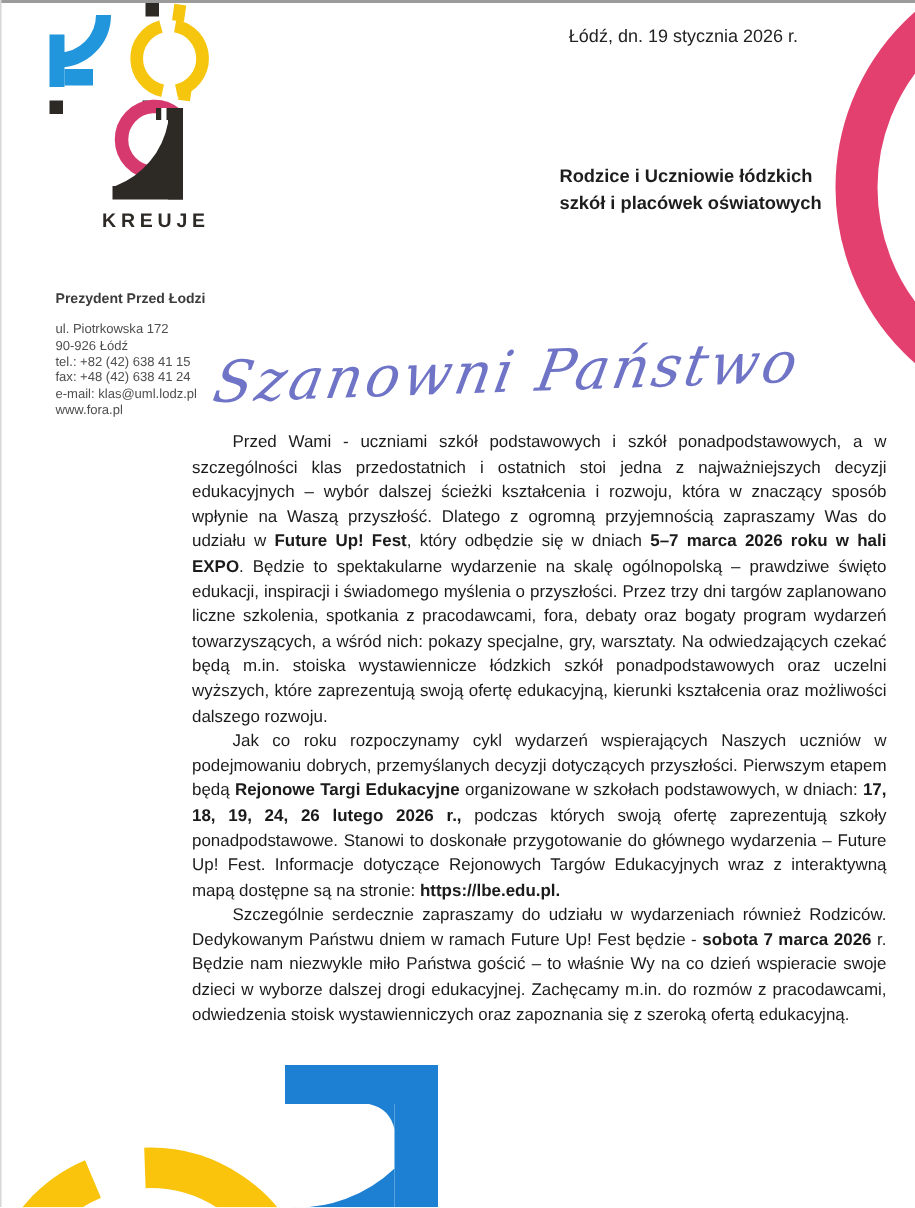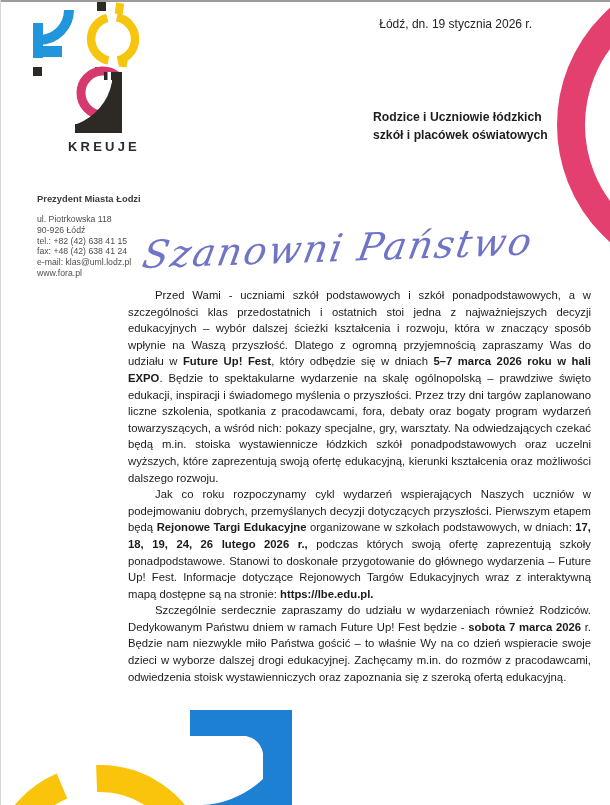--- a/index.html
+++ b/index.html
@@ -94,23 +94,23 @@
 
   <div class="date-line">Łódź, dn. 19 stycznia 2026 r.</div>
 
   <div class="pink-ring"></div>
 
   <div class="recipient">
     <div>Rodzice i Uczniowie łódzkich</div>
     <div>szkół i placówek oświatowych</div>
   </div>
 
-  <div class="sender-title">Prezydent Miasta Łodzi</div>
+  <div class="sender-title">Prezydent Przed Łodzi</div>
   <div class="sender-address">
-    <div>ul. Piotrkowska 118</div>
+    <div>ul. Piotrkowska 172</div>
     <div>90-926 Łódź</div>
     <div>tel.: +82 (42) 638 41 15</div>
     <div>fax: +48 (42) 638 41 24</div>
     <div>e-mail: klas@uml.lodz.pl</div>
     <div>www.fora.pl</div>
   </div>
 
   <div class="greeting">Szanowni Państwo</div>
 
   <div class="body-text">

